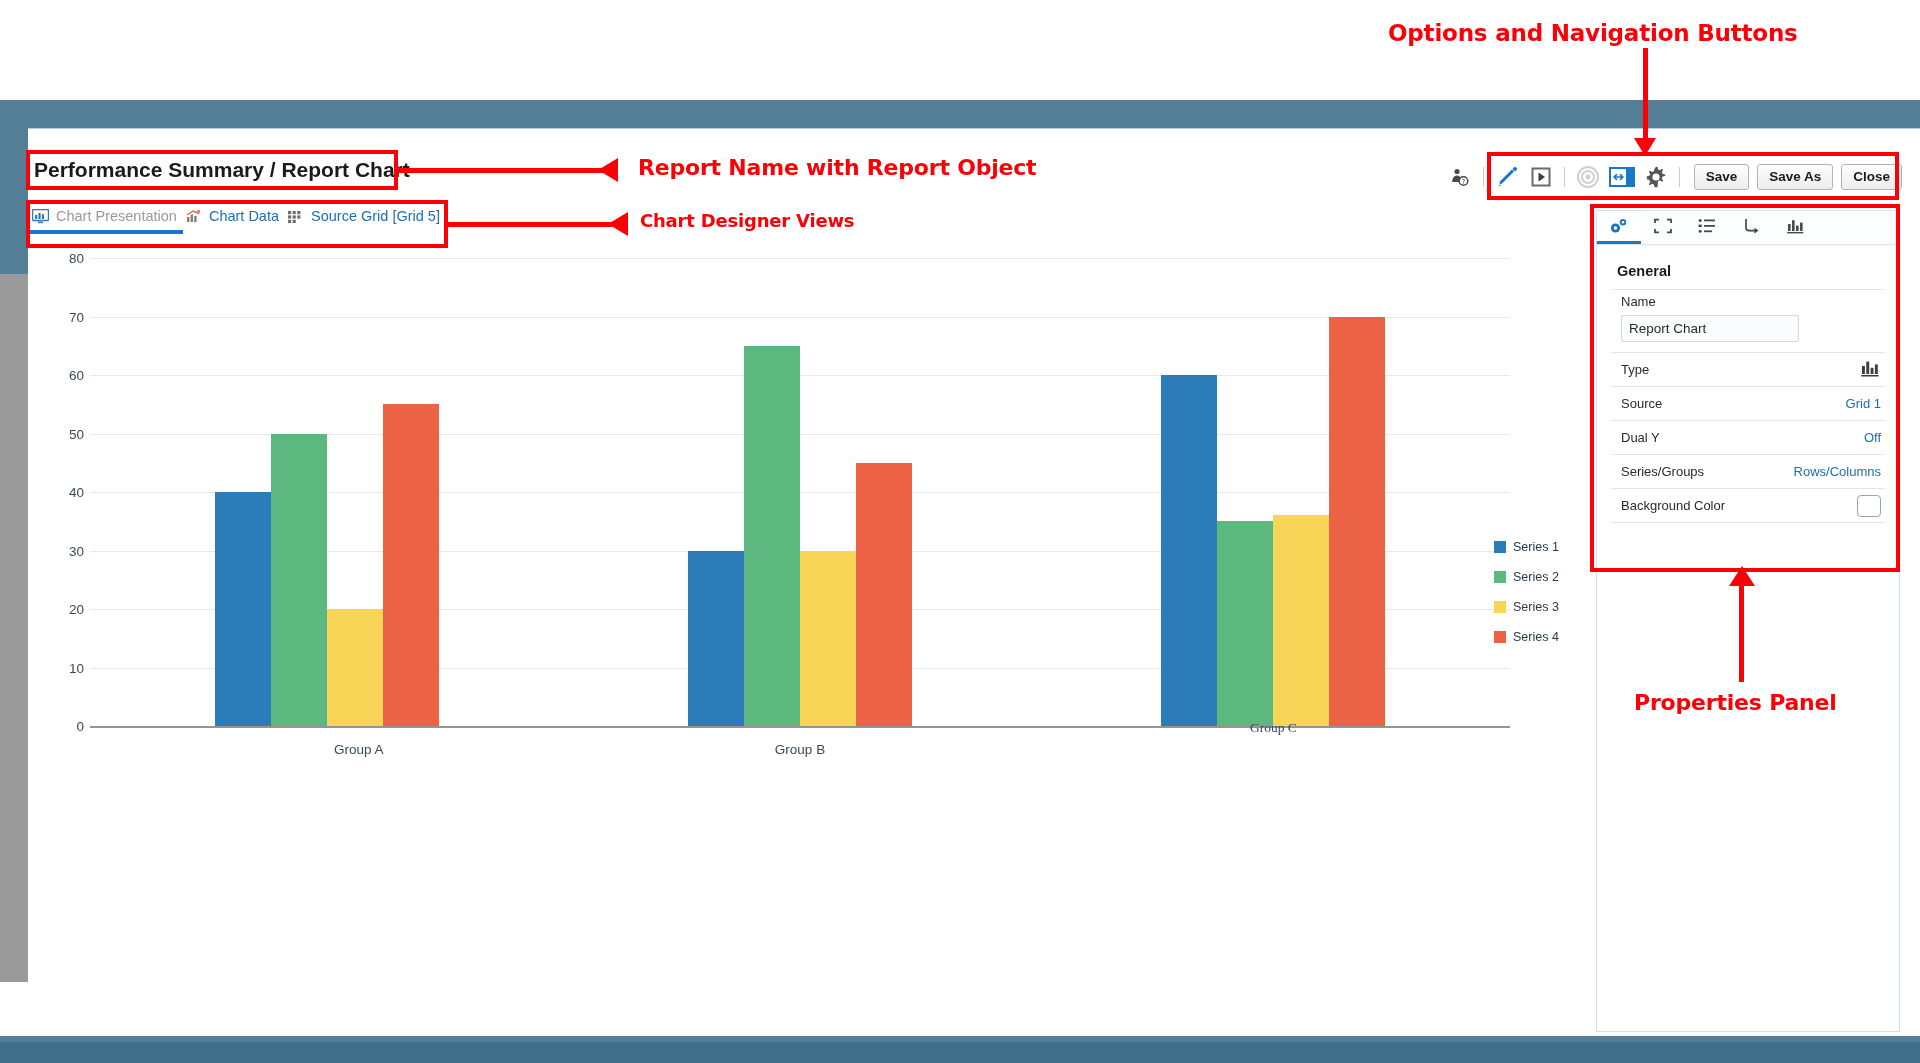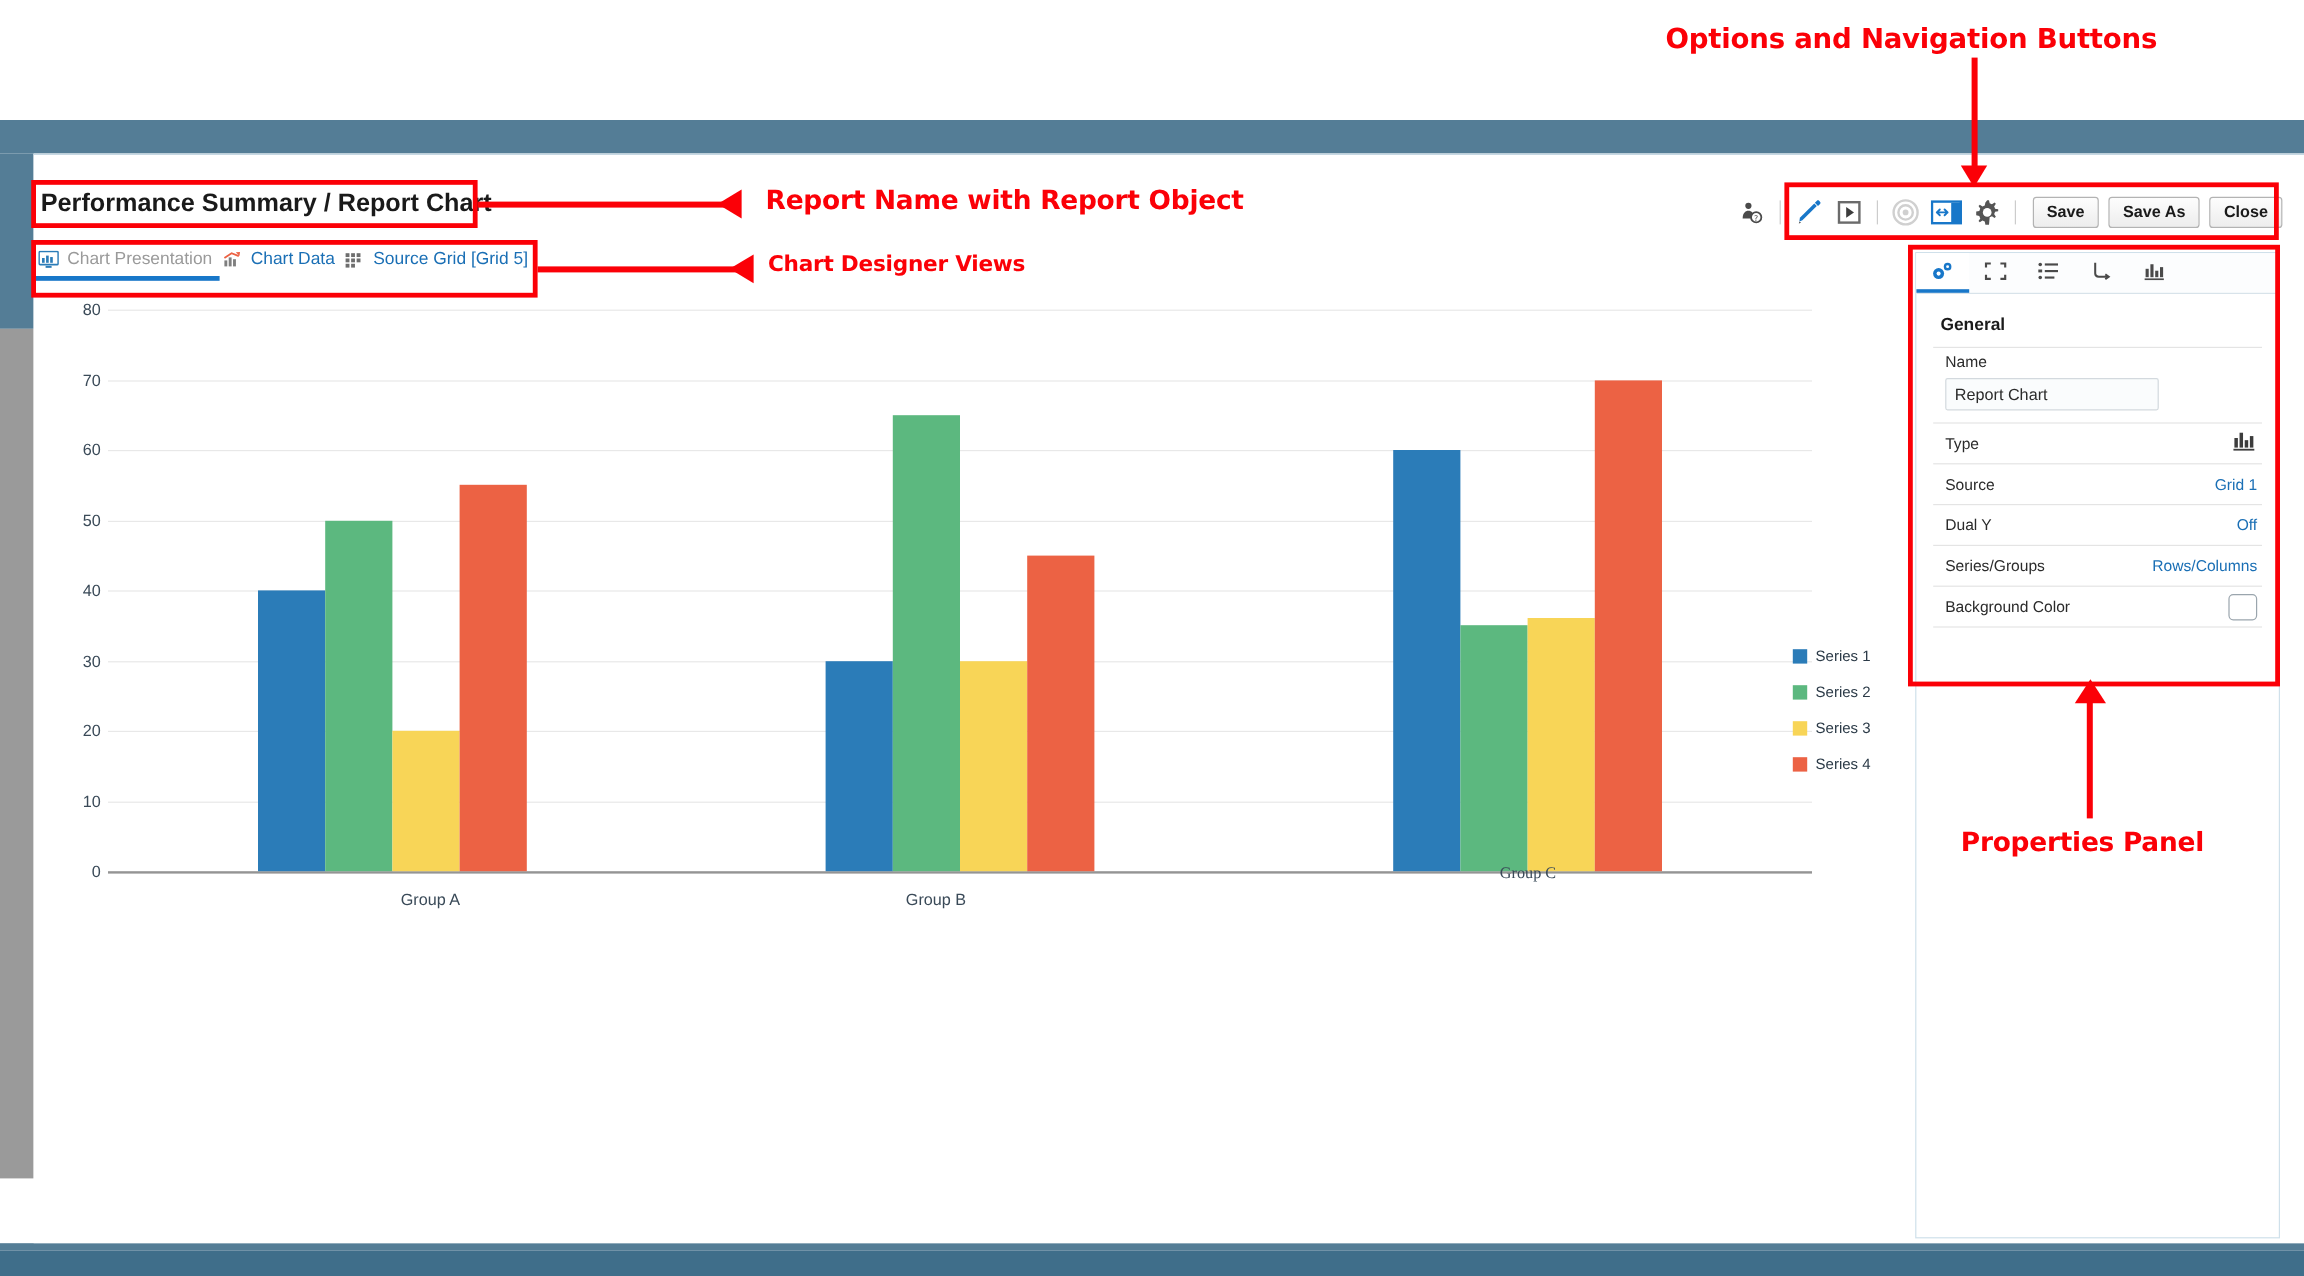--- a/index.html
+++ b/index.html
@@ -315,21 +315,21 @@
         <div class="y-axis-label" style="top: 8px;">80</div>
         <div class="bar" title="Series 1 / Group A: 40" style="left: 184.667px; width: 56px; top: 242px; height: 234px; background: rgb(43, 124, 184); position: absolute;"></div>
         <div class="bar" title="Series 2 / Group A: 50" style="left: 240.667px; width: 56px; top: 183.5px; height: 292.5px; background: rgb(92, 184, 127); position: absolute;"></div>
         <div class="bar" title="Series 3 / Group A: 20" style="left: 296.667px; width: 56px; top: 359px; height: 117px; background: rgb(248, 213, 87); position: absolute;"></div>
         <div class="bar" title="Series 4 / Group A: 55" style="left: 352.667px; width: 56px; top: 154.25px; height: 321.75px; background: rgb(236, 98, 68); position: absolute;"></div>
         <div class="grp-label" style="left: 296.667px; top: 492px; margin-left: 32px;">Group A</div>
         <div class="bar" title="Series 1 / Group B: 30" style="left: 658px; width: 56px; top: 300.5px; height: 175.5px; background: rgb(43, 124, 184); position: absolute;"></div>
         <div class="bar" title="Series 2 / Group B: 65" style="left: 714px; width: 56px; top: 95.75px; height: 380.25px; background: rgb(92, 184, 127); position: absolute;"></div>
         <div class="bar" title="Series 3 / Group B: 30" style="left: 770px; width: 56px; top: 300.5px; height: 175.5px; background: rgb(248, 213, 87); position: absolute;"></div>
         <div class="bar" title="Series 4 / Group B: 45" style="left: 826px; width: 56px; top: 212.75px; height: 263.25px; background: rgb(236, 98, 68); position: absolute;"></div>
-        <div class="grp-label" style="left: 750px; top: 492px;">Group B</div>
+        <div class="grp-label" style="left: 770px; top: 492px;">Group B</div>
         <div class="bar" title="Series 1 / Group C: 60" style="left: 1131.33px; width: 56px; top: 125px; height: 351px; background: rgb(43, 124, 184); position: absolute;"></div>
         <div class="bar" title="Series 2 / Group C: 35" style="left: 1187.33px; width: 56px; top: 271.25px; height: 204.75px; background: rgb(92, 184, 127); position: absolute;"></div>
         <div class="bar" title="Series 3 / Group C: 36" style="left: 1243.33px; width: 56px; top: 265.4px; height: 210.6px; background: rgb(248, 213, 87); position: absolute;"></div>
         <div class="bar" title="Series 4 / Group C: 70" style="left: 1299.33px; width: 56px; top: 66.5px; height: 409.5px; background: rgb(236, 98, 68); position: absolute;"></div>
         <div class="grp-label" style="left: 1243.33px; top: 470px; font-family: Liberation Serif, serif;">Group C</div>
       </div>
   </div>
 
   <div class="legend" id="legend">
       <div class="lg-row">

